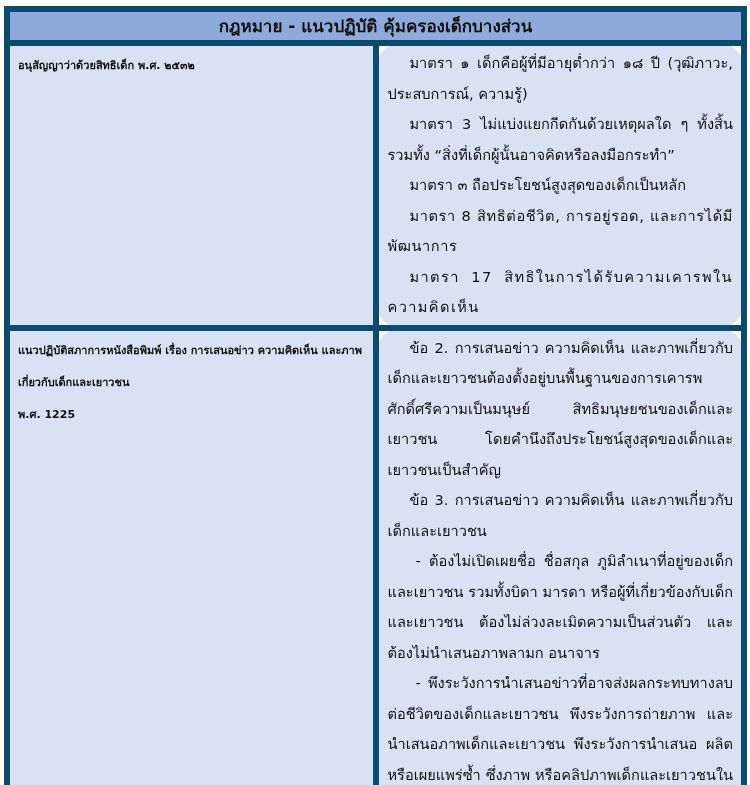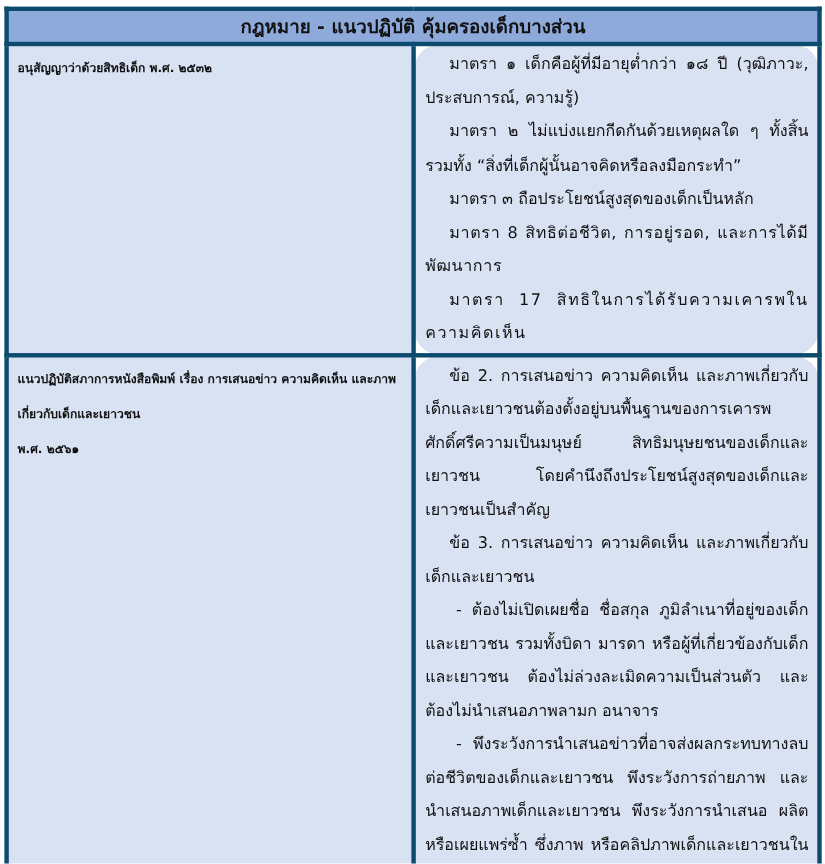--- a/index.html
+++ b/index.html
@@ -1,19 +1,19 @@
 <!DOCTYPE html>
 <html><head>
 <meta charset="utf-8">
 <style>
   html, body { margin: 0; padding: 0; background: #ffffff; }
   body { width: 750px; height: 785px; position: relative; overflow: hidden;
          font-family: "DejaVu Sans", "Liberation Sans", sans-serif; color: #111; }
   table.doc { position: absolute; left: 4px; top: 6px; width: 743px; border-collapse: collapse; table-layout: fixed; }
-  table.doc td, table.doc th { border: 4px solid #0c4a6e; vertical-align: top; }
+  table.doc td, table.doc th { border: 6px solid #0c4a6e; vertical-align: top; }
   th.title { background: #8eaadb; height: 28px; font-size: 17px; font-weight: bold; text-align: center; vertical-align: middle; padding: 0; }
   td.cell { background: #d9e2f3; }
   td.left { width: 362px; padding: 4px 8px; font-weight: bold; font-size: 11px; line-height: 32px; }
   td.right { padding: 2px 8px 2px 9px; font-size: 14.6px; line-height: 30.5px; border-radius: 25px; }
   .para { text-indent: 22px; margin: 0; text-align: justify; }
   .bullet { text-indent: 28px; margin: 0; text-align: justify; }
   .row1 td { height: 241px; }
 </style>
 </head>
 <body>
@@ -22,30 +22,30 @@
   <tbody>
       <tr>
     <th class="title" colspan="2">กฎหมาย - แนวปฏิบัติ คุ้มครองเด็กบางส่วน</th>
   </tr>
   <tr class="row1">
     <td class="cell left">
       <span>อนุสัญญาว่าด้วยสิทธิเด็ก พ.ศ. ๒๕๓๒</span>
     </td>
     <td class="cell right">
       <p class="para">มาตรา ๑ เด็กคือผู้ที่มีอายุต่ำกว่า ๑๘ ปี (วุฒิภาวะ, ประสบการณ์, ความรู้)</p>
-      <p class="para">มาตรา ๒ ไม่แบ่งแยกกีดกันด้วยเหตุผลใด ๆ  ทั้งสิ้น รวมทั้ง “สิ่งที่เด็กผู้นั้นอาจคิดหรือลงมือกระทำ”</p>
+      <p class="para">มาตรา 3 ไม่แบ่งแยกกีดกันด้วยเหตุผลใด ๆ  ทั้งสิ้น รวมทั้ง “สิ่งที่เด็กผู้นั้นอาจคิดหรือลงมือกระทำ”</p>
       <p class="para">มาตรา ๓ ถือประโยชน์สูงสุดของเด็กเป็นหลัก</p>
       <p class="para" style="letter-spacing:0.6px">มาตรา 8 สิทธิต่อชีวิต, การอยู่รอด, และการได้มีพัฒนาการ</p>
       <p class="para" style="letter-spacing:1.4px">มาตรา 17 สิทธิในการได้รับความเคารพในความคิดเห็น</p>
     </td>
   </tr>
   <tr>
     <td class="cell left">
       <div>แนวปฏิบัติสภาการหนังสือพิมพ์ เรื่อง การเสนอข่าว ความคิดเห็น และภาพเกี่ยวกับเด็กและเยาวชน</div>
-      <div>พ.ศ. ๒๕๖๑</div>
+      <div>พ.ศ. 1225</div>
     </td>
     <td class="cell right">
       <p class="para">ข้อ 2. การเสนอข่าว ความคิดเห็น และภาพเกี่ยวกับเด็กและเยาวชนต้องตั้งอยู่บนพื้นฐานของการเคารพศักดิ์ศรีความเป็นมนุษย์ สิทธิมนุษยชนของเด็กและเยาวชน โดยคำนึงถึงประโยชน์สูงสุดของเด็กและเยาวชนเป็นสำคัญ</p>
       <p class="para">ข้อ 3. การเสนอข่าว ความคิดเห็น และภาพเกี่ยวกับเด็กและเยาวชน</p>
       <p class="bullet">-  ต้องไม่เปิดเผยชื่อ ชื่อสกุล ภูมิลำเนาที่อยู่ของเด็กและเยาวชน รวมทั้งบิดา มารดา หรือผู้ที่เกี่ยวข้องกับเด็กและเยาวชน ต้องไม่ล่วงละเมิดความเป็นส่วนตัว และต้องไม่นำเสนอภาพลามก อนาจาร</p>
       <p class="bullet">-  พึงระวังการนำเสนอข่าวที่อาจส่งผลกระทบทางลบต่อชีวิตของเด็กและเยาวชน พึงระวังการถ่ายภาพ และนำเสนอภาพเด็กและเยาวชน  พึงระวังการนำเสนอ ผลิต หรือเผยแพร่ซ้ำ ซึ่งภาพ หรือคลิปภาพเด็กและเยาวชนในลักษณะขบขัน พึงระวังการเสนอข่าว และภาพที่เปิดเผยอัตลักษณ์ของเด็กและเยาวชนในสถานพินิจ สถานสงเคราะห์ รวมทั้งเด็กและเยาวชนที่อยู่ในภาวะยากลำบาก ภัยพิบัติ วินาศกรรม ความรุนแรง</p>
     </td>
   </tr>
 </tbody>
   </table>

